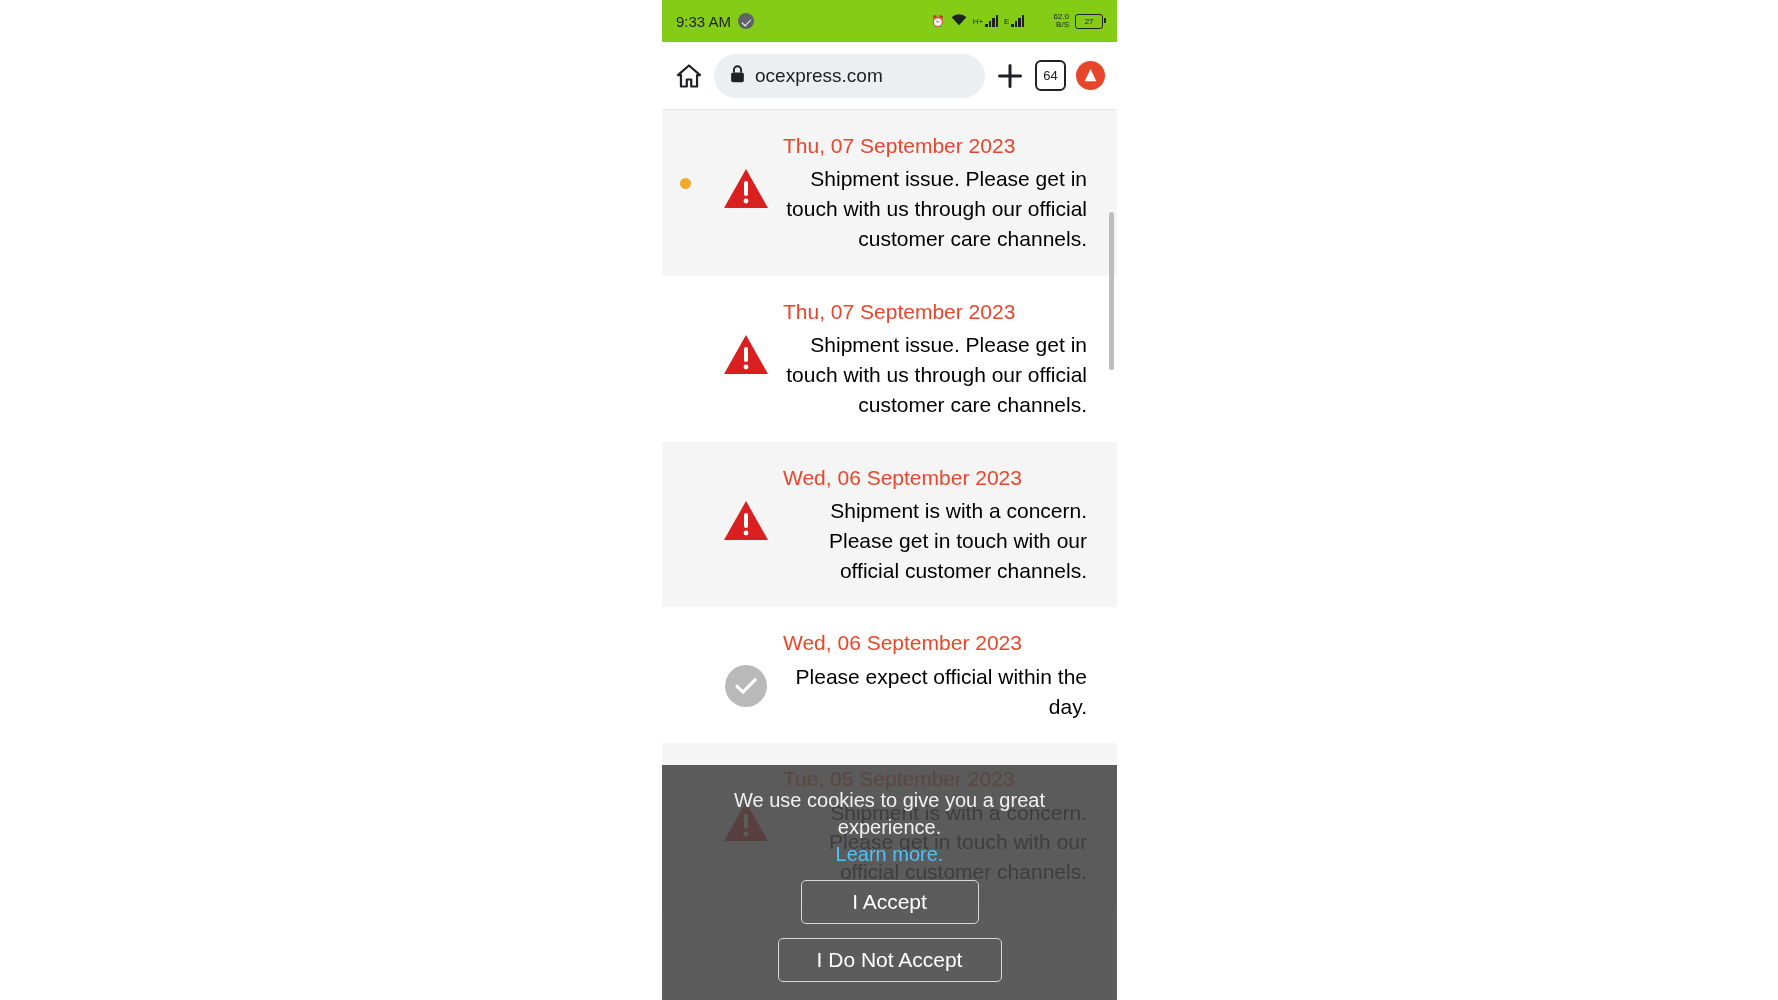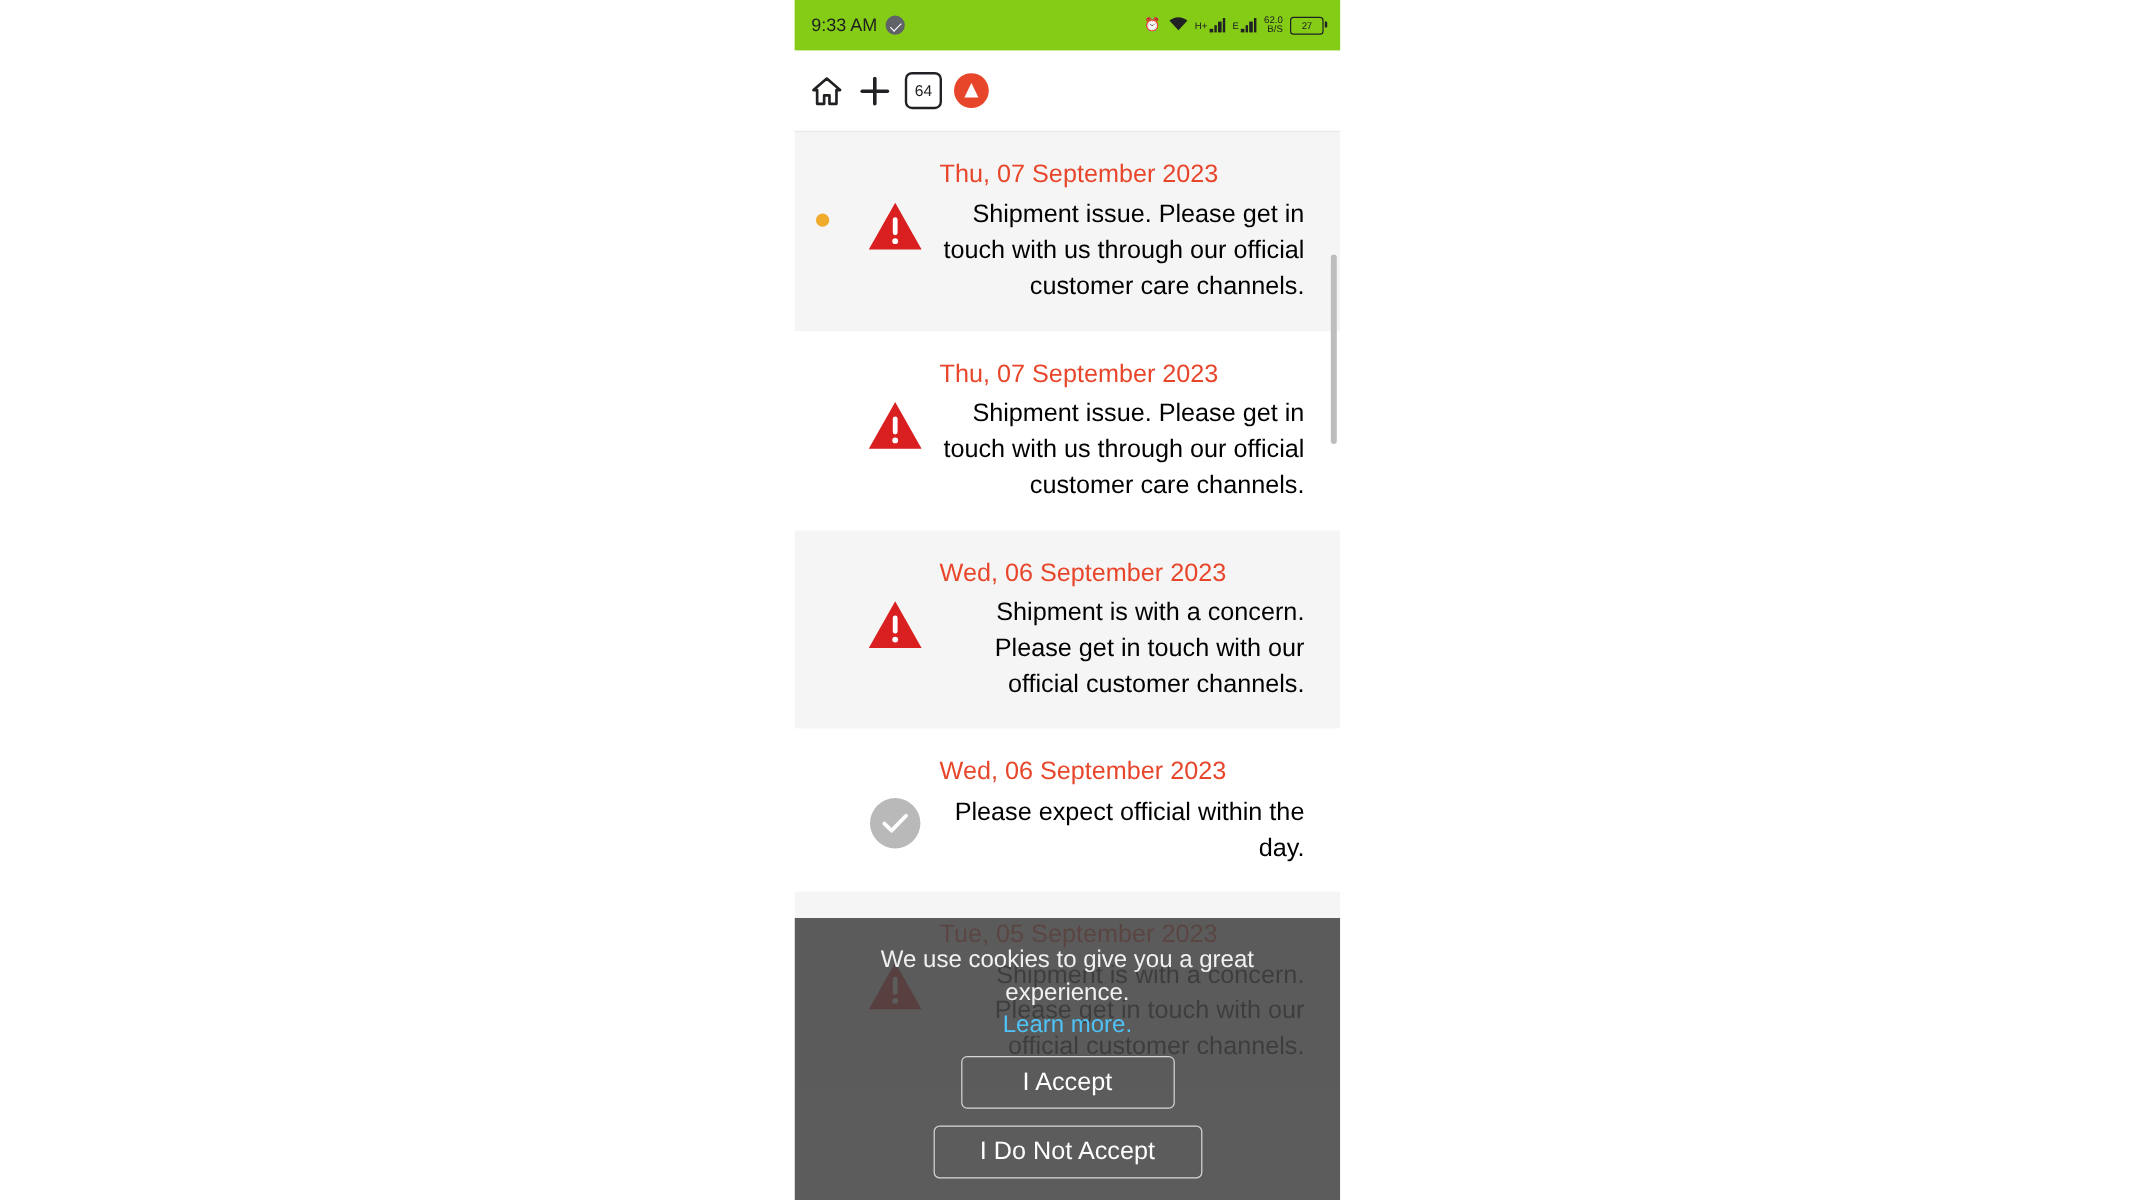--- a/index.html
+++ b/index.html
@@ -103,20 +103,21 @@
     font-size: 8px;
     color: #202124;
     line-height: 1;
     margin-bottom: 1px;
   }
   .net-rate {
     font-size: 8px;
     line-height: 1.05;
     text-align: right;
     color: #202124;
+    margin-left: 23px;
   }
   .battery {
     width: 26px;
     height: 13px;
     border: 1.4px solid #202124;
     border-radius: 3px;
     position: relative;
     display: flex;
     align-items: center;
     justify-content: center;
@@ -382,20 +383,29 @@
         </span>
       </div>
     </div>
 
     <div class="browser-bar">
       <span class="home-icon">
         <svg width="28" height="28" viewBox="0 0 24 24" aria-hidden="true">
           <path d="M12 3 2.5 11.2h2.6V21h5V15h3.8v6h5v-9.8h2.6Z" fill="none" stroke="#202124" stroke-width="1.9" stroke-linejoin="round"></path>
         </svg>
       </span>
+      <div class="url-pill">
+        <span>
+          <svg width="15" height="18" viewBox="0 0 14 17" aria-hidden="true">
+            <rect x="1" y="7" width="12" height="9.2" rx="1.8" fill="#202124"></rect>
+            <path d="M3.6 7V4.6a3.4 3.4 0 0 1 6.8 0V7" fill="none" stroke="#202124" stroke-width="1.8"></path>
+          </svg>
+        </span>
+        <span class="url-text">ocexpress.com</span>
+      </div>
       <span class="plus-btn"></span>
       <span class="tabs-btn">64</span>
       <span class="profile-btn">
         <svg width="17" height="17" viewBox="0 0 18 18" aria-hidden="true">
           <path d="M9 2.2 15.2 15H2.8Z" fill="#ffffff"></path>
         </svg>
       </span>
     </div>
 
     <div class="page">

